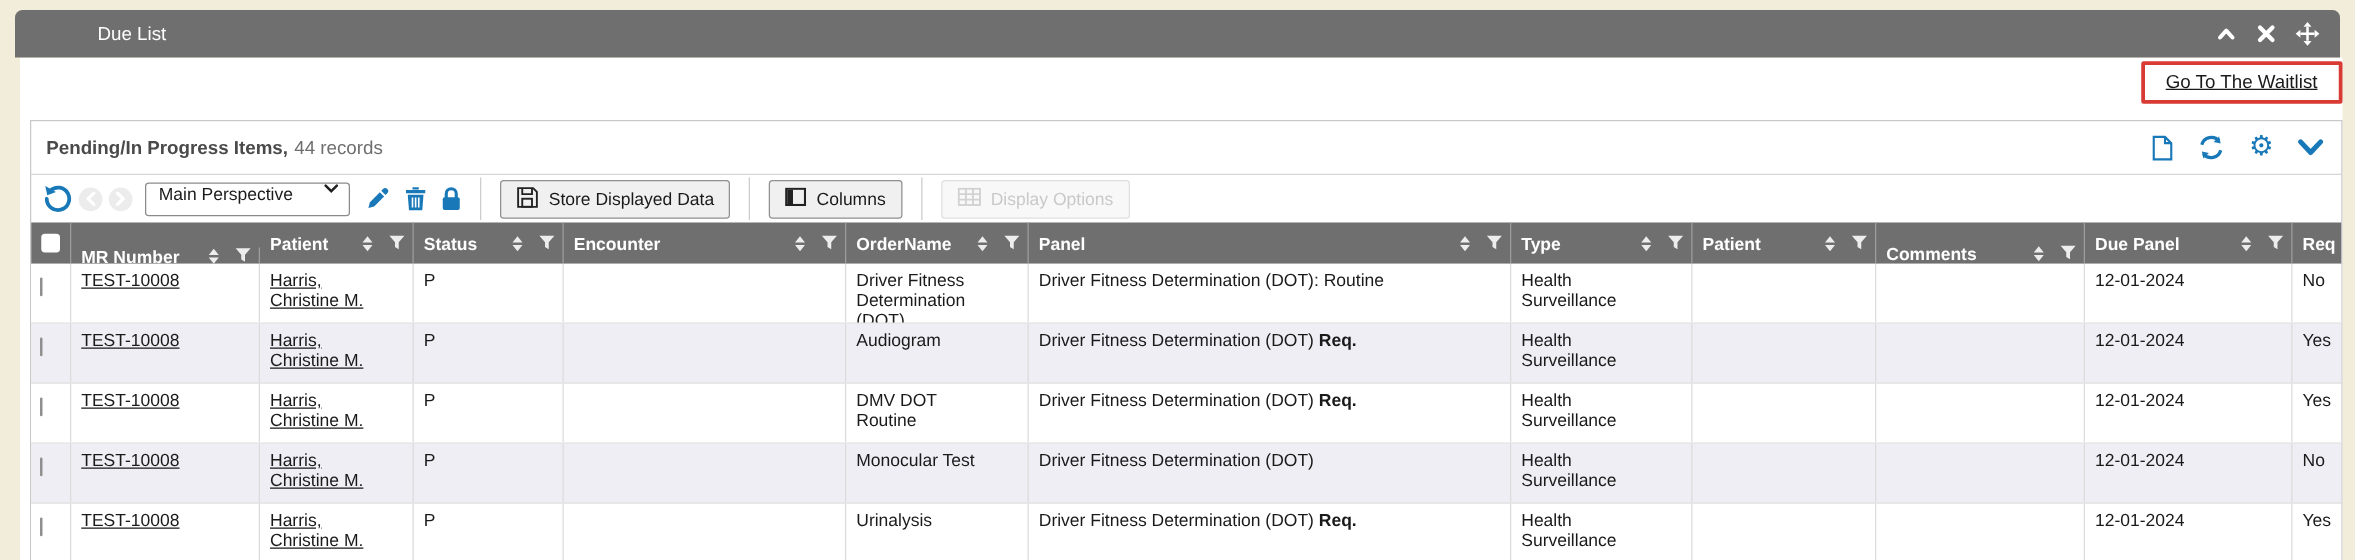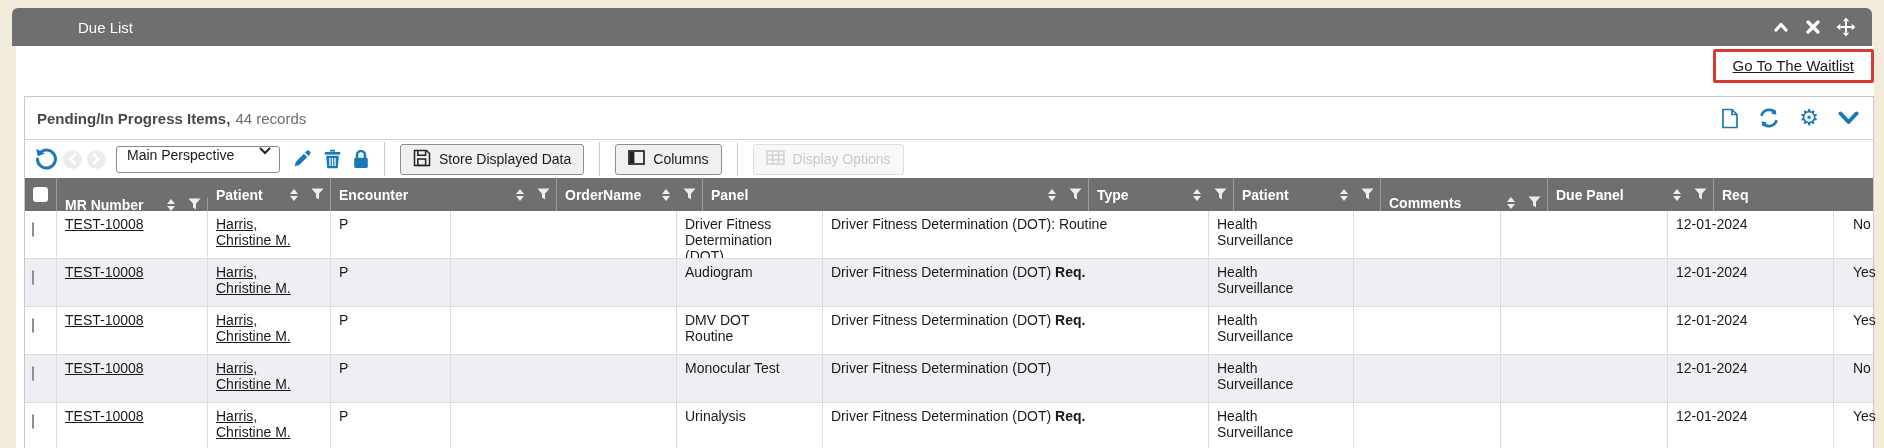--- a/index.html
+++ b/index.html
@@ -58,21 +58,21 @@
   .tri-dn { width:0; height:0; border-left:4.5px solid transparent; border-right:4.5px solid transparent;
             border-top:5.5px solid #ededed; }
   .hcheck { width:32px; flex:0 0 auto; display:flex; align-items:center; justify-content:center;
             border-right:1px solid #9d9d9d; }
   .selall { width:15px; height:15px; background:#fff; border-radius:3px; cursor:pointer; }
 
   .trow { display:flex; height:48px; border-bottom:1px solid #dcdcdc; background:#fff; }
   .trow.alt { background:#eeeef4; }
   .tcell { flex:0 0 auto; border-right:1px solid #dcdcdc; padding:5px 23px 0 8px; font-size:14px;
            line-height:16px; overflow:hidden; }
-  .tcell:last-child { border-right:none; flex:1 1 auto;margin-left:11px; }
+  .tcell:last-child { border-right:none; flex:1 1 auto; }
   .cb-cell { width:32px; display:flex; justify-content:center; padding-top:11px; }
   .cb { width:15px; height:15px; border:1px solid #8f8f8f; border-radius:2px; background:#fff; cursor:pointer; display:inline-block; }
   .cell-link { color:#1a1a1a; text-decoration:underline; cursor:pointer; }
 </style>
 </head>
 <body>
 
 <div class="white-bg"></div>
 
 <div class="titlebar">
@@ -219,20 +219,32 @@
             <i class="tri-up"></i>
             <i class="tri-dn"></i>
           </span>
           <span><svg width="13" height="12" viewBox="0 0 13 12">
               <path d="M0.5 0.5h12L8 5.8v5.6L5 9.5V5.8z" fill="#ededed"></path>
             </svg></span>
         </span>
       </div>
       <div class="hcell" style="width: 123px;">
         <span>Patient</span>
+        <span class="hicons">
+          <span class="sortstack">
+            <i class="tri-up"></i>
+            <i class="tri-dn"></i>
+          </span>
+          <span><svg width="13" height="12" viewBox="0 0 13 12">
+              <path d="M0.5 0.5h12L8 5.8v5.6L5 9.5V5.8z" fill="#ededed"></path>
+            </svg></span>
+        </span>
+      </div>
+      <div class="hcell" style="width: 120px;">
+        <span>Status</span>
         <span class="hicons">
           <span class="sortstack">
             <i class="tri-up"></i>
             <i class="tri-dn"></i>
           </span>
           <span><svg width="13" height="12" viewBox="0 0 13 12">
               <path d="M0.5 0.5h12L8 5.8v5.6L5 9.5V5.8z" fill="#ededed"></path>
             </svg></span>
         </span>
       </div>

